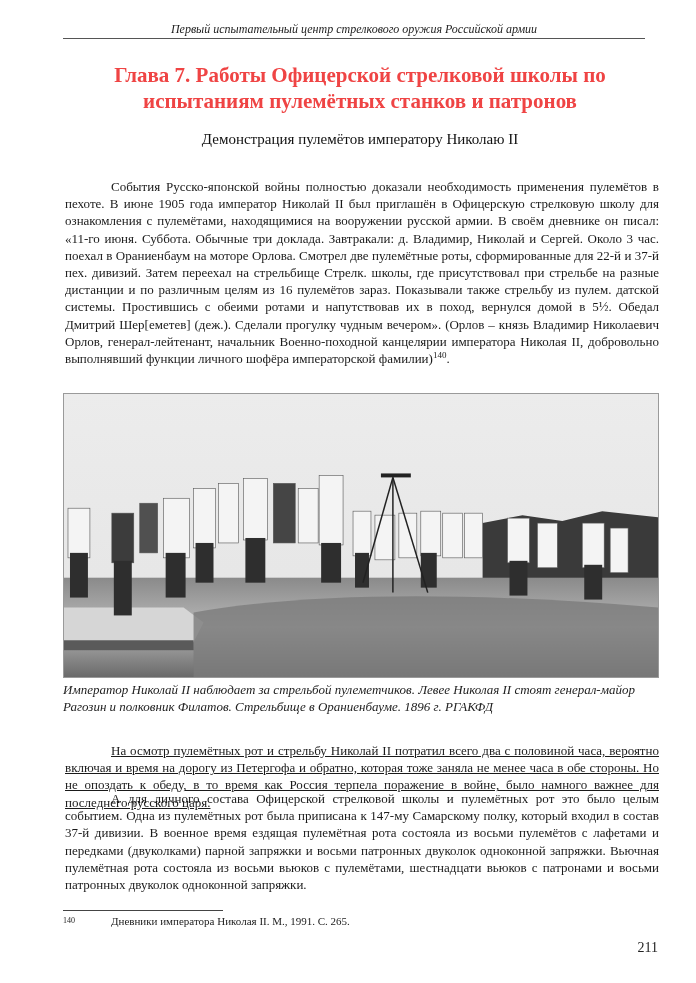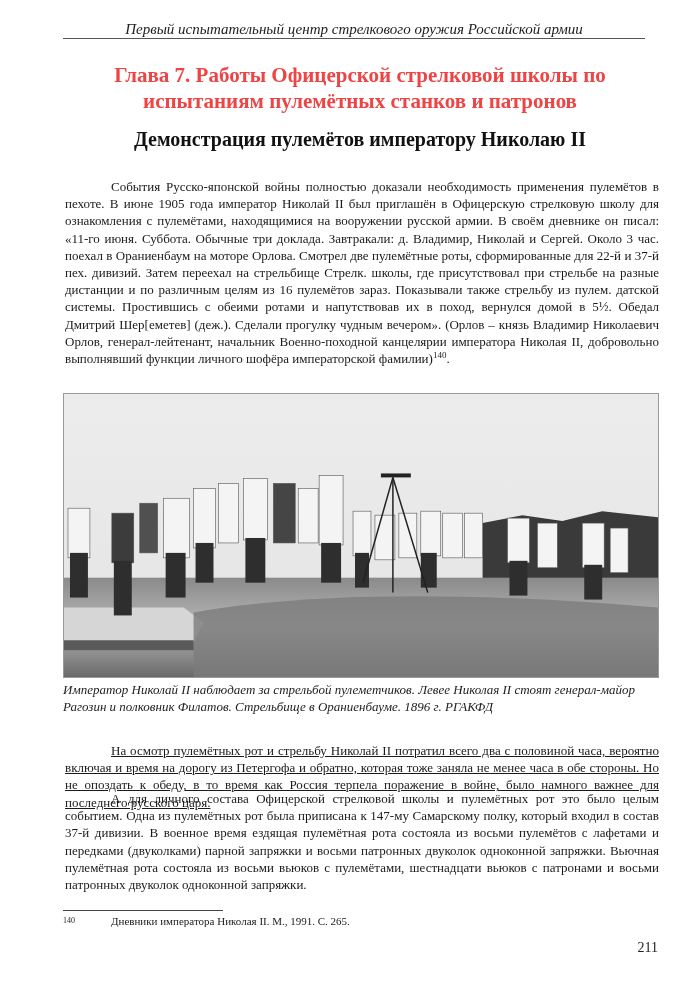--- a/index.html
+++ b/index.html
@@ -3,29 +3,29 @@
 <meta charset="utf-8">
 <style>
   html, body { margin: 0; padding: 0; background: #ffffff; }
   body {
     width: 696px; height: 983px; position: relative; overflow: hidden;
     font-family: "Liberation Serif", "DejaVu Serif", serif; color: #1a1a1a;
   }
   .running-head {
     position: absolute; left: 63px; top: 20px; width: 582px; height: 18px;
     border-bottom: 1.5px solid #555;
-    font-style: italic; font-size: 15px; text-align: center; line-height: 18px; color: #222;
+    font-style: italic; font-size: 12px; text-align: center; line-height: 18px; color: #222;
   }
   .chapter-title {
     position: absolute; left: 70px; top: 62px; width: 580px;
     font-weight: bold; font-size: 21px; line-height: 26px; text-align: center; color: #ef4444;
   }
   .section-title {
     position: absolute; left: 70px; top: 128px; width: 580px;
-    font-weight: bold; font-size: 20px; line-height: 22px; text-align: center; color: #111;
+    font-weight: normal; font-size: 15px; line-height: 22px; text-align: center; color: #111;
   }
   .para {
     position: absolute; left: 63px; width: 594px;
     font-size: 13px; line-height: 17.2px; text-align: justify; color: #1a1a1a;
     margin: 2px;
   }
   .para .indent { display: inline-block; width: 46px; }
   .p1 { top: 176px; }
   .p2 { top: 740px; text-decoration: underline; }
   .p3 { top: 788px; }

